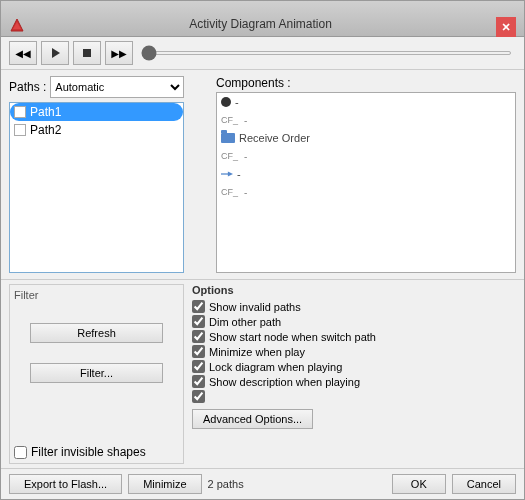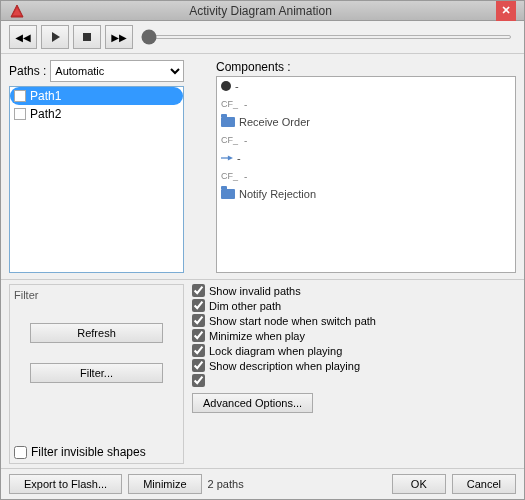--- a/index.html
+++ b/index.html
@@ -14,25 +14,25 @@
     .window {
       width: 525px;
       height: 500px;
       background: #f0f0f0;
       border: 1px solid #999;
       display: flex;
       flex-direction: column;
     }
     .title-bar {
       background: linear-gradient(to bottom, #d0d0d0, #b8b8b8);
-      height: 20px;
-      display: flex;
-      align-items: center;
+      height: 36px;
+      display: flex;
+      align-items: flex-start;
       justify-content: space-between;
-      padding: 8px 8px;
+      padding: 16px 8px;
       border-bottom: 1px solid #999;
     }
     .title-bar-icon {
       width: 16px;
       height: 16px;
       display: flex;
       align-items: center;
       justify-content: center;
     }
     .title-bar-title {
@@ -382,42 +382,39 @@
               <line x1="0" y1="5" x2="10" y2="5" stroke="#5588cc" stroke-width="1.5"></line>
               <polygon points="8,2 14,5 8,8" fill="#5588cc"></polygon>
             </svg>
           </div>
           <span class="comp-text">-</span>
         </div>
         <div class="component-item">
           <span class="comp-text" style="font-size:9px;color:#888;">CF_</span>
           <span class="comp-sub">-</span>
         </div>
-        <div class="component-item">
-          <div class="comp-icon-folder"></div>
-          <span class="comp-text">Notify Rejection</span>
-        </div>
       </div>
     </div>
   </div>
 
   <div class="bottom-area">
 
     <div class="filter-section">
       <div class="filter-title">Filter</div>
       <button class="action-btn" style="margin: 12px 16px;">Refresh</button>
       <button class="action-btn" style="margin: 0 16px;">Filter...</button>
       <div style="flex:1"></div>
       <div class="filter-invisible-row">
         <input type="checkbox" style="">
         <span>Filter invisible shapes</span>
       </div>
     </div>
 
     <div class="options-section">
+      <div class="options-title">Options</div>
       <div class="option-item">
         <input type="checkbox" checked="" style="">
         <span>Show invalid paths</span>
       </div>
       <div class="option-item">
         <input type="checkbox" checked="" style="">
         <span>Dim other path</span>
       </div>
       <div class="option-item">
         <input type="checkbox" checked="" style="">

